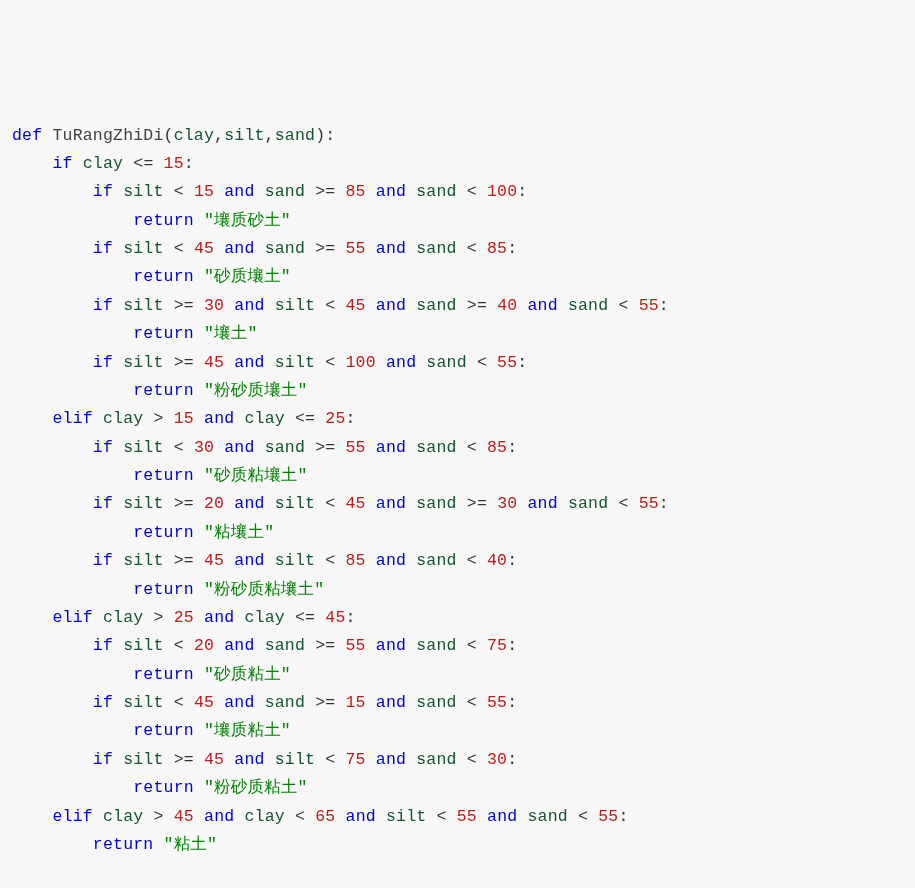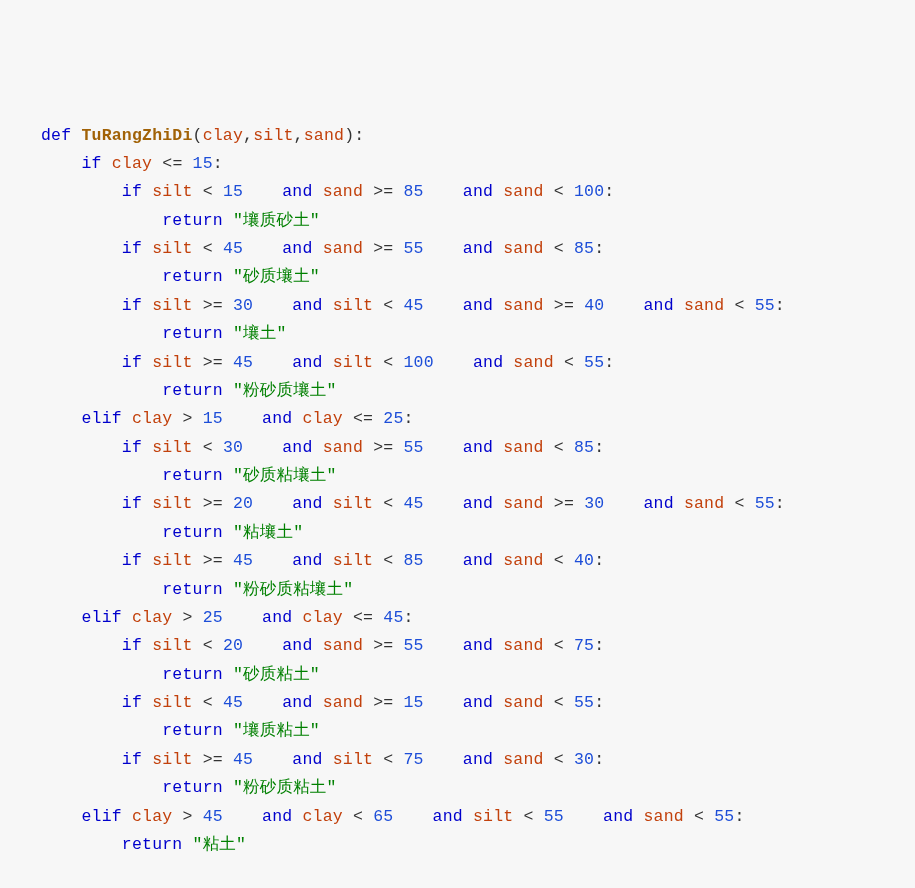--- a/index.html
+++ b/index.html
@@ -7,25 +7,25 @@
     padding: 8px 12px;
     background: #f7f7f7;
     font-family: Consolas, "Courier New", monospace;
     font-size: 16.5px;
     line-height: 1.72;
     color: #333;
     white-space: pre;
     letter-spacing: 0.2px;
   }
   #code { display:block; }
-  .kw   { color: #0000cc; margin-left: 29px; }   
-  .fn   { color: #a16207; font-weight: bold; }   
-  .id   { color: #c2410c; }   
+  .kw   { color: #0000cc; }   
+  .fn   { color: #404040; font-weight: normal; }   
+  .id   { color: #14532d; }   
   .op   { color: #333333; }   
-  .num  { color: #1d4ed8; }   
+  .num  { color: #b91c1c; }   
   .str  { color: #008000; }   
 </style>
 </head>
 <body>
 
 
 
 <span id="code"><span class="kw">def</span> <span class="fn">TuRangZhiDi</span><span class="op">(</span><span class="id">clay</span><span class="op">,</span><span class="id">silt</span><span class="op">,</span><span class="id">sand</span><span class="op">)</span><span class="op">:</span>
     <span class="kw">if</span> <span class="id">clay</span> <span class="op">&lt;=</span> <span class="num">15</span><span class="op">:</span>
         <span class="kw">if</span> <span class="id">silt</span> <span class="op">&lt;</span> <span class="num">15</span> <span class="kw">and</span> <span class="id">sand</span> <span class="op">&gt;=</span> <span class="num">85</span> <span class="kw">and</span> <span class="id">sand</span> <span class="op">&lt;</span> <span class="num">100</span><span class="op">:</span>

